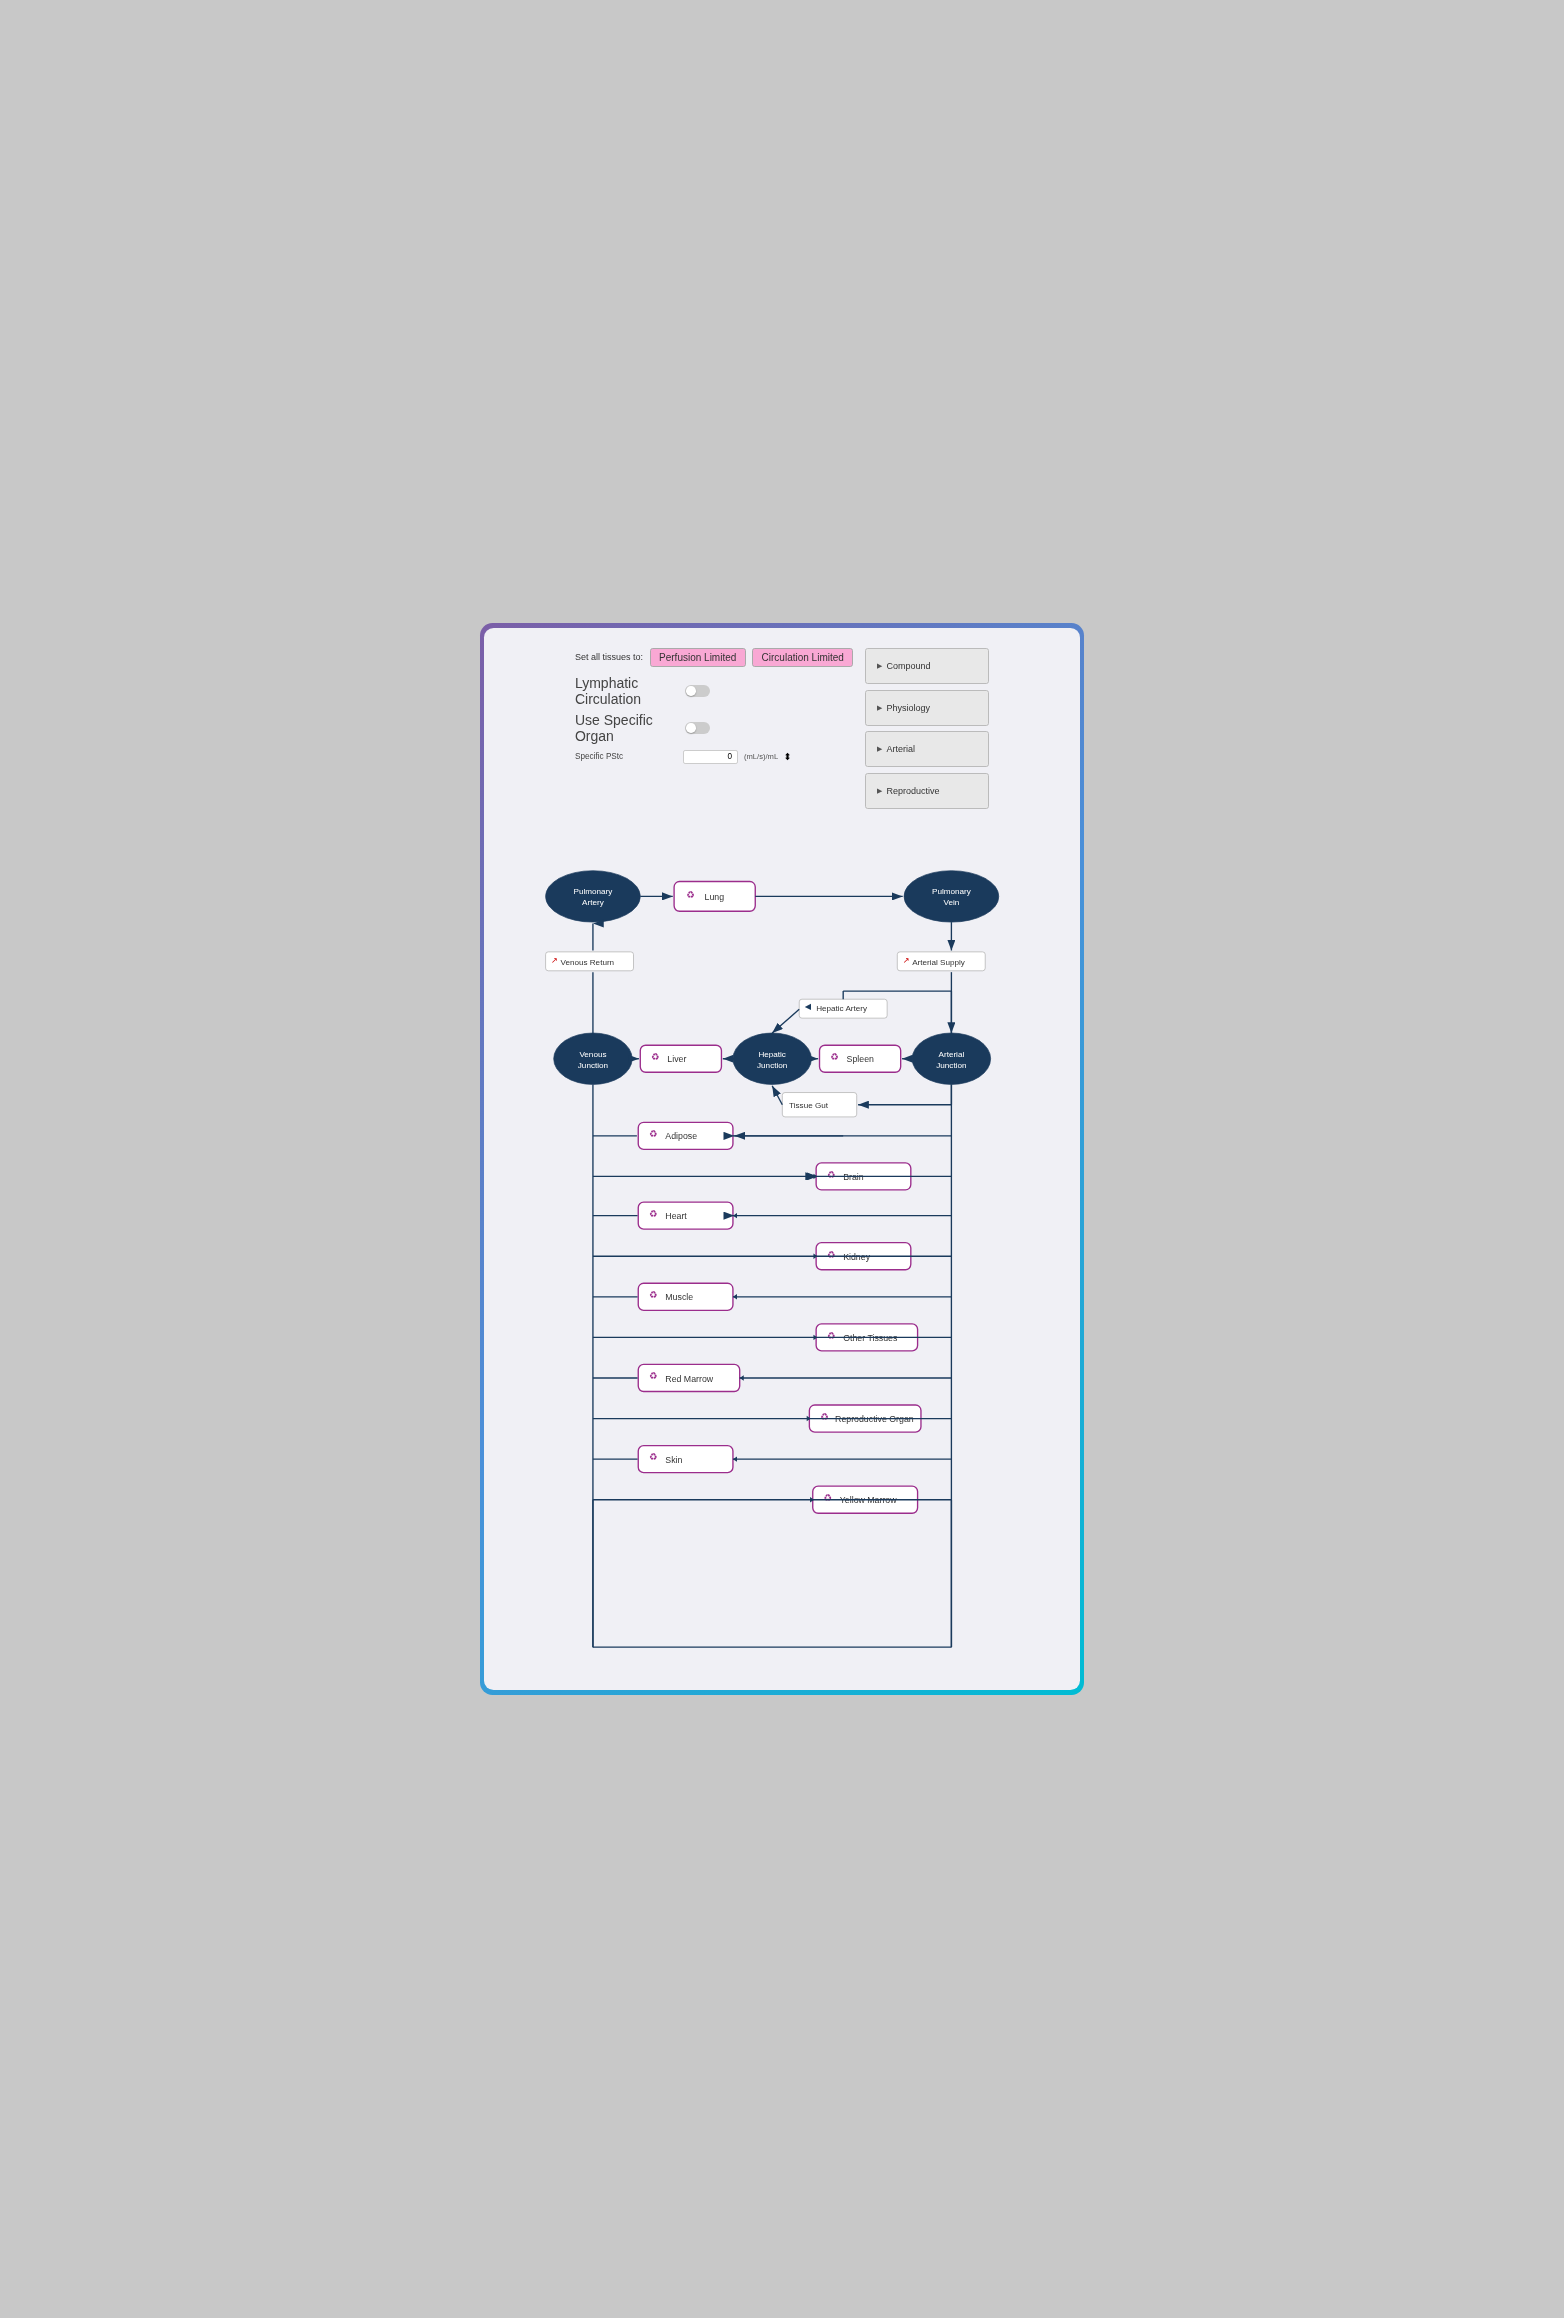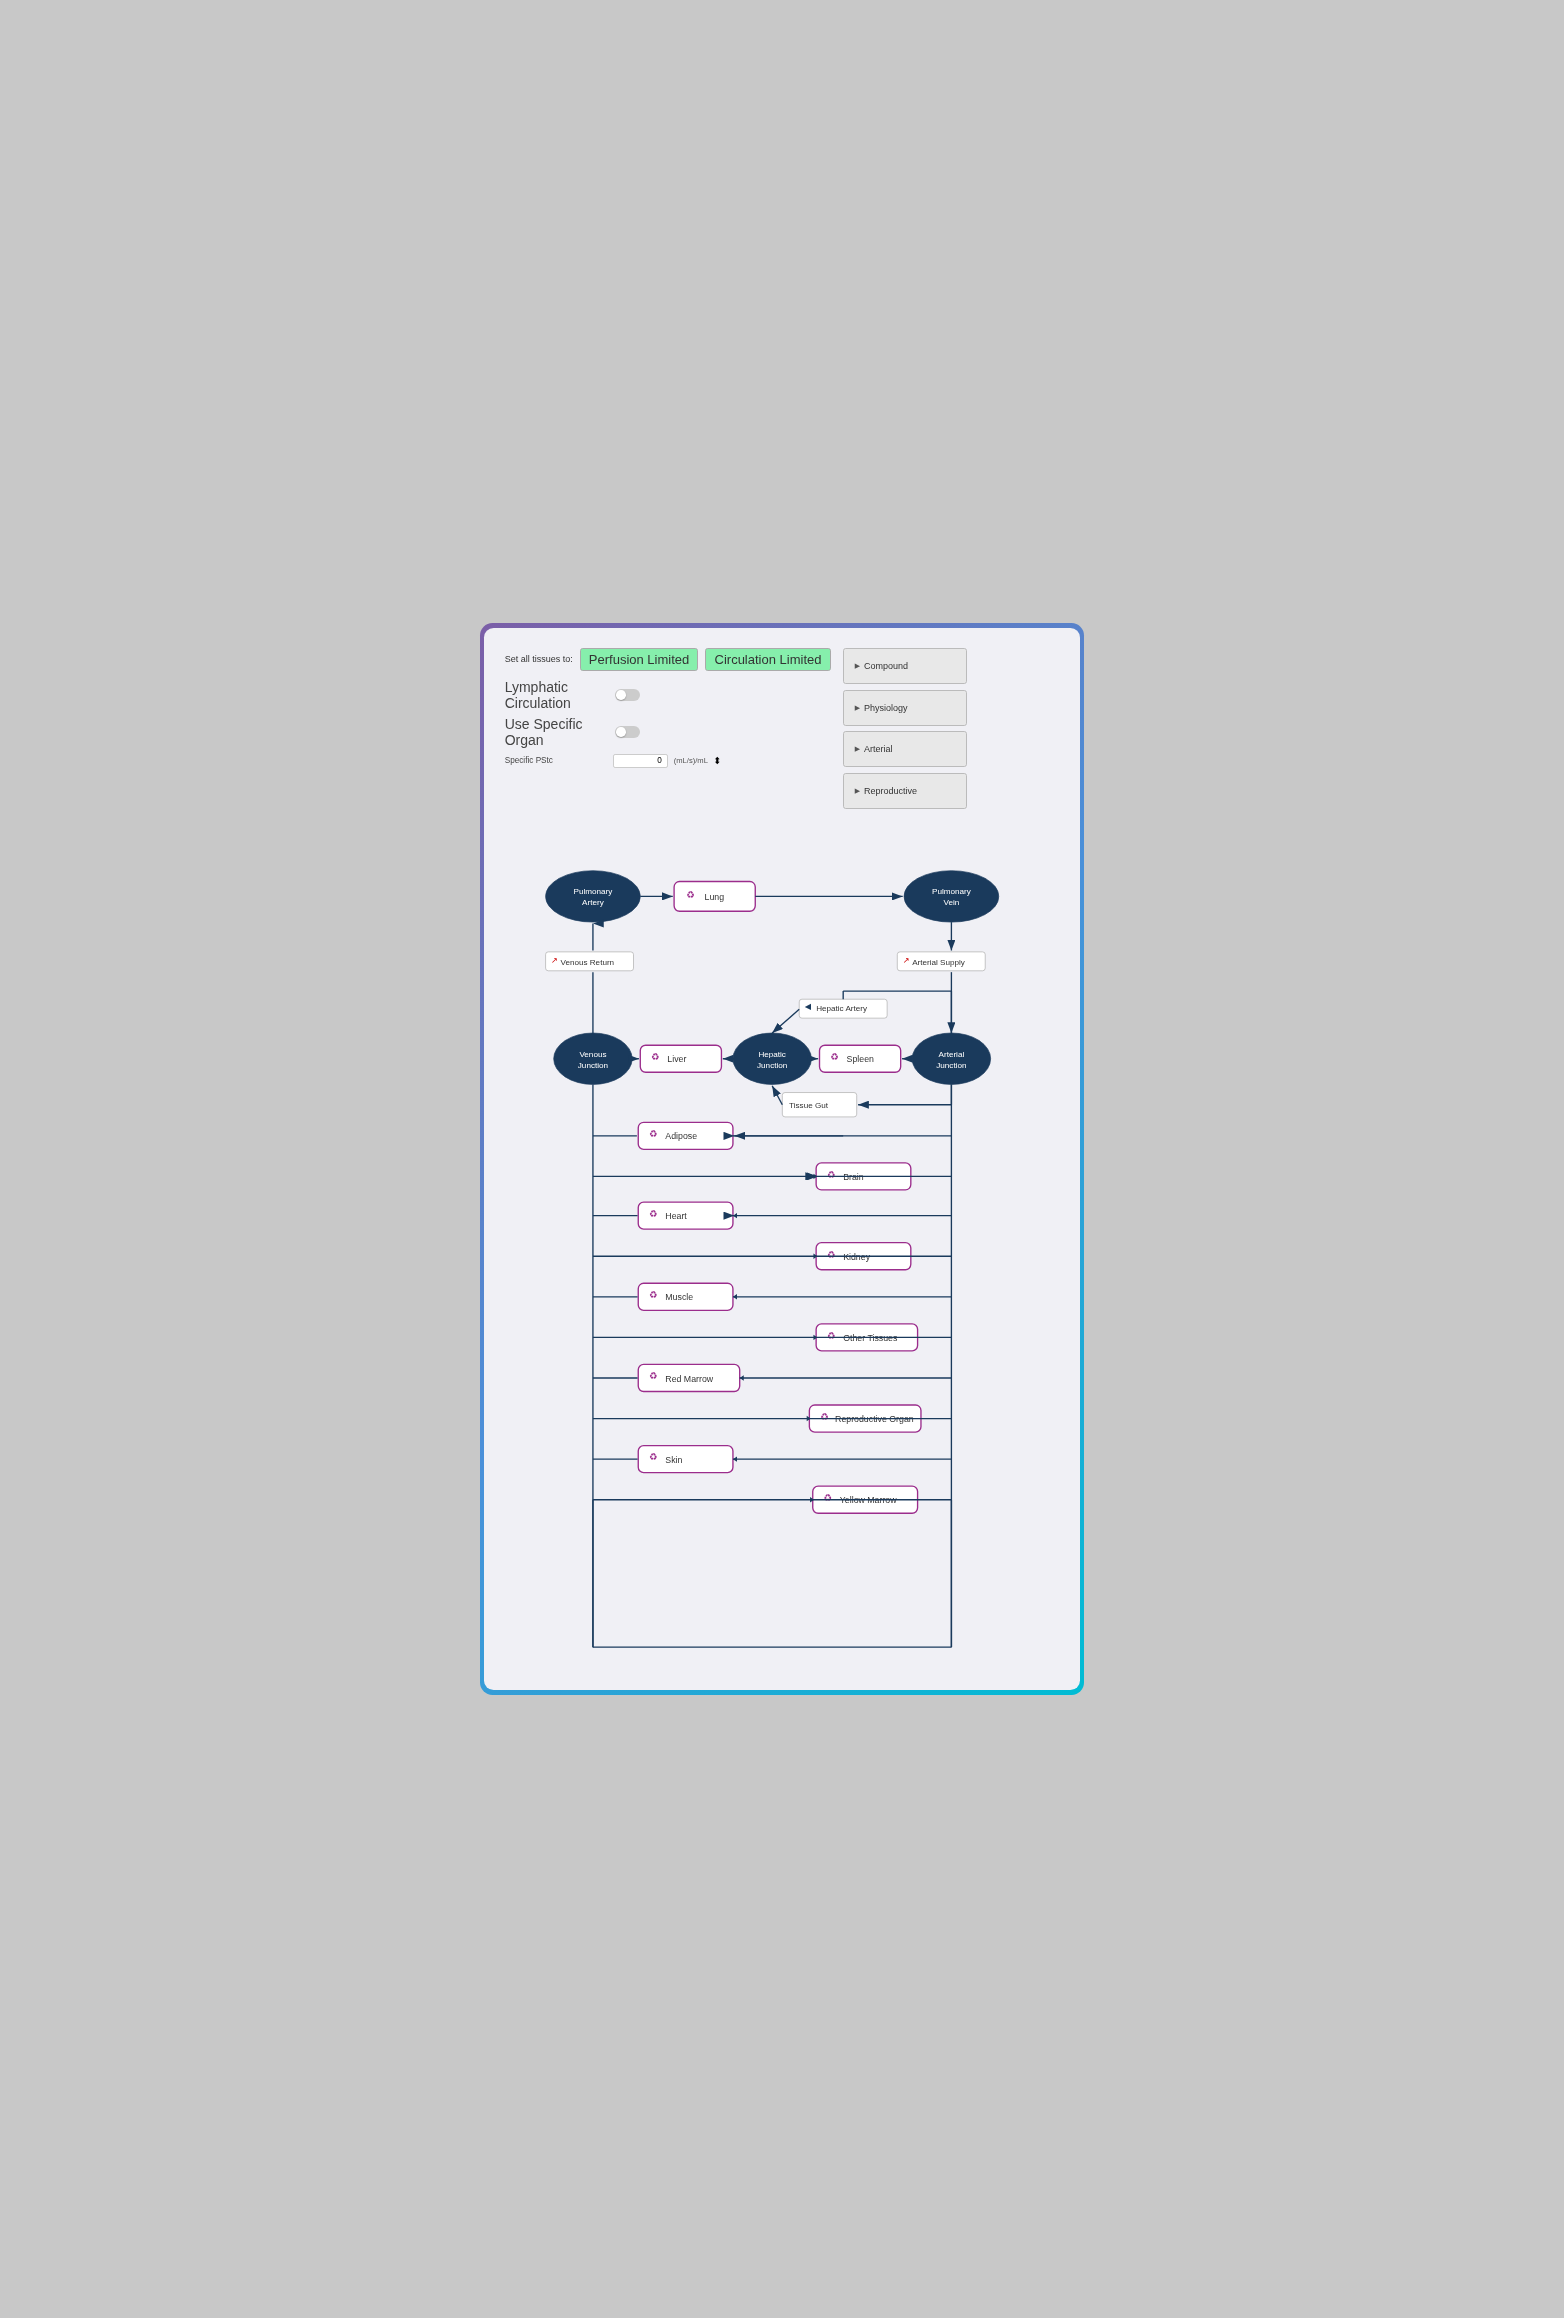--- a/index.html
+++ b/index.html
@@ -21,42 +21,42 @@
       background: #f0f0f5;
       border-radius: 9.6px;
       padding: 20.6px 20.6px 20.6px 20.6px;
       min-height: 893px;
     }
 
     
     .top-controls {
       display: flex;
       align-items: flex-start;
-      justify-content: flex-start;
+      justify-content: center;
       margin-bottom: 13.7px;
       gap: 12px;
     }
     .left-controls {}
     .set-tissues-row {
       display: flex;
       align-items: center;
       gap: 6.9px;
       margin-bottom: 8.2px;
     }
     .set-label {
       font-size: 9px;
       color: #333;
       white-space: nowrap;
     }
     .btn-pill {
       border: 0.7px solid #aaa;
-      background: #86efac;
+      background: #f9a8d4;
       border-radius: 2.7px;
       padding: 2.7px 8.2px;
-      font-size: 13px;
+      font-size: 10px;
       cursor: pointer;
       color: #333;
     }
     .toggle-row {
       display: flex;
       align-items: center;
       gap: 6.9px;
       margin-bottom: 5.5px;
     }
     .toggle-label {

